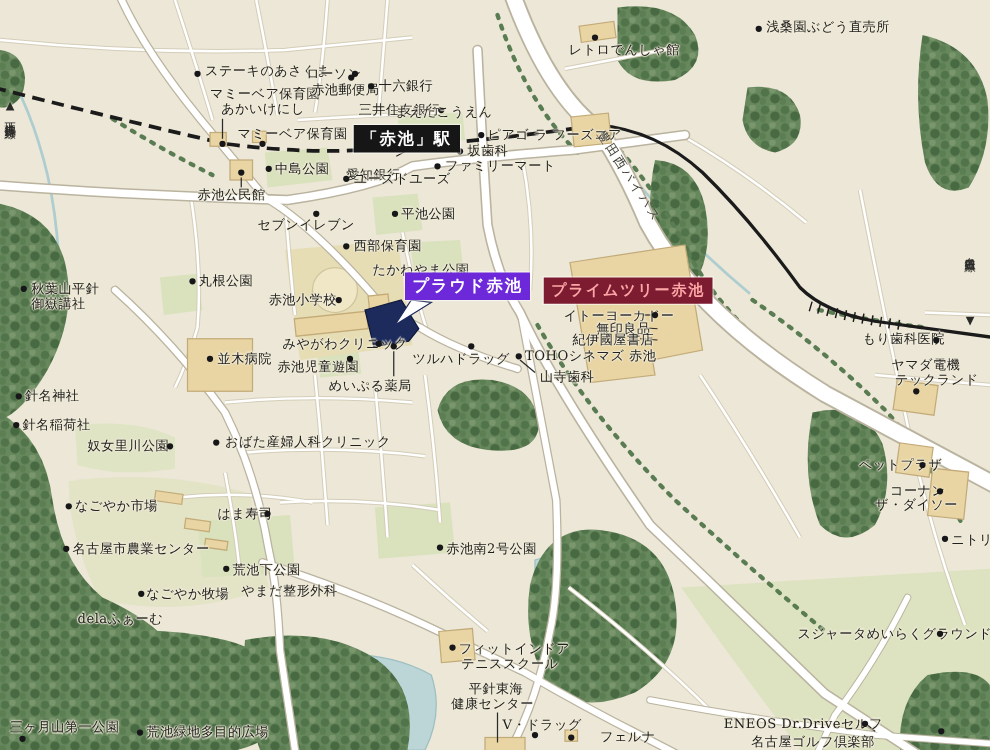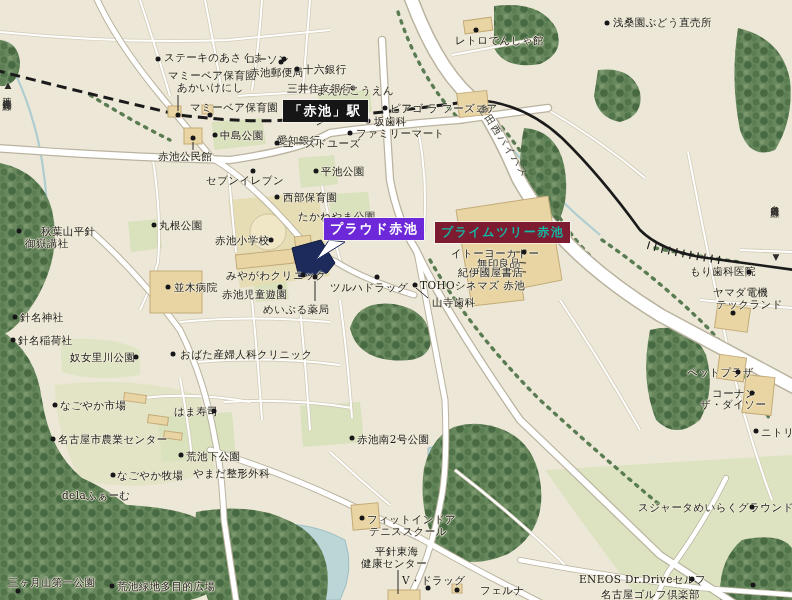--- a/index.html
+++ b/index.html
@@ -296,21 +296,21 @@
       <span class="map-dot" style="left: 377px; top: 277px;"></span>
       <span class="map-label" style="left: 451px; top: 248px;">イトーヨーカドー</span>
       <span class="map-dot" style="left: 524px; top: 252px;"></span>
       <span class="map-label" style="left: 477px; top: 258px;">無印良品</span>
       <span class="map-label" style="left: 458px; top: 267px;">紀伊國屋書店</span>
       <span class="map-label" style="left: 420px; top: 280px;">TOHOシネマズ 赤池</span>
       <span class="map-label" style="left: 432px; top: 297px;">山寺歯科</span>
       <span class="map-dot" style="left: 415px; top: 285px;"></span>
       <span class="map-label" style="left: 180px; top: 349px;">おばた産婦人科クリニック</span>
       <span class="map-dot" style="left: 173px; top: 354px;"></span>
-      <span class="map-label" style="left: 25px; top: 226px; padding-left: 16px;">秋葉山平針</span>
+      <span class="map-label" style="left: 25px; top: 226px;">秋葉山平針</span>
       <span class="map-dot" style="left: 19px; top: 231px;"></span>
       <span class="map-label" style="left: 25px; top: 238px;">御嶽講社</span>
       <span class="map-label" style="left: 20px; top: 312px;">針名神社</span>
       <span class="map-dot" style="left: 15px; top: 317px;"></span>
       <span class="map-label" style="left: 18px; top: 335px;">針名稲荷社</span>
       <span class="map-dot" style="left: 13px; top: 340px;"></span>
       <span class="map-label" style="left: 70px; top: 352px;">奴女里川公園</span>
       <span class="map-dot" style="left: 136px; top: 357px;"></span>
       <span class="map-label" style="left: 60px; top: 400px;">なごやか市場</span>
       <span class="map-dot" style="left: 55px; top: 405px;"></span>
@@ -351,21 +351,21 @@
       <span class="map-label" style="left: 712px; top: 388px;">コーナン</span>
       <span class="map-dot" style="left: 752px; top: 393px;"></span>
       <span class="map-label" style="left: 700px; top: 399px;">ザ・ダイソー</span>
       <span class="map-label" style="left: 761px; top: 427px;">ニトリ</span>
       <span class="map-dot" style="left: 756px; top: 431px;"></span>
       <span class="map-label" style="left: 8px; top: 577px;">三ヶ月山第一公園</span>
       <span class="map-dot" style="left: 18px; top: 591px;"></span>
       <span class="map-label" style="left: 117px; top: 581px;">荒池緑地多目的広場</span>
       <span class="map-dot" style="left: 112px; top: 586px;"></span>
       <div class="flag" style="left: 324px; top: 218px; background: #6d28d9; color: rgb(255, 255, 255); font-size: 13px;">プラウド赤池</div>
-      <div class="flag" style="left: 435px; top: 222px; background: rgb(125, 27, 49); color: #14b8a6; font-size: 12px;">プライムツリー赤池</div>
+      <div class="flag" style="left: 435px; top: 222px; background: rgb(125, 27, 49); color: #fca5a5; font-size: 12px;">プライムツリー赤池</div>
       <div class="flag" style="left: 283px; top: 100px; background: rgb(22, 22, 22); color: rgb(255, 255, 255); font-size: 13px;">「赤池」駅</div>
       <div class="vlabel" style="left: 2px; top: 90px;">地下鉄鶴舞線</div>
       <div class="vlabel arr" style="left: 3px; top: 80px;">▲</div>
       <div class="vlabel" style="left: 770px; top: 198px;">名鉄豊田線</div>
       <div class="vlabel arr" style="left: 771px; top: 252px;">▼</div>
       <div class="rlabel" style="left: 486px; top: 102px; transform: rotate(57deg);">豊田西バイパス</div>
     </div>
 </div>
 
 </body></html>

